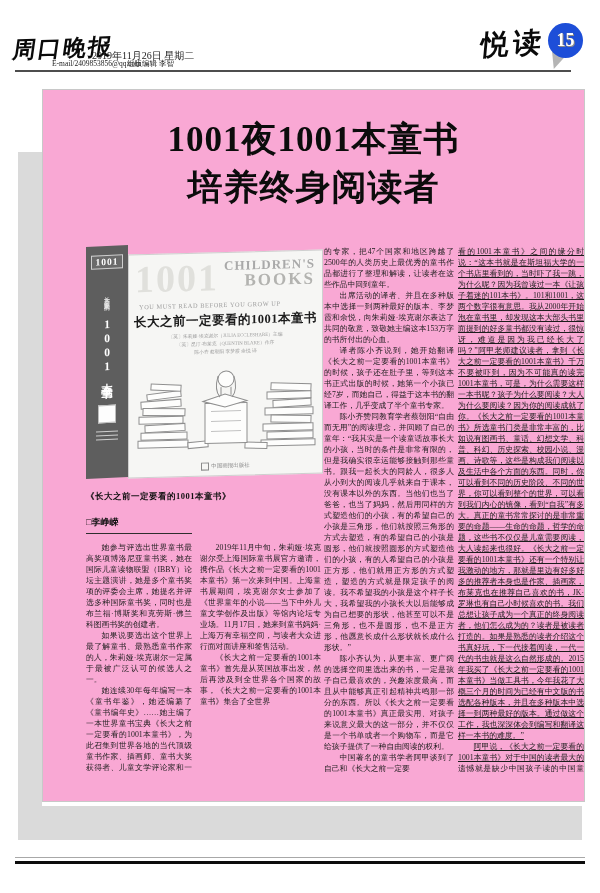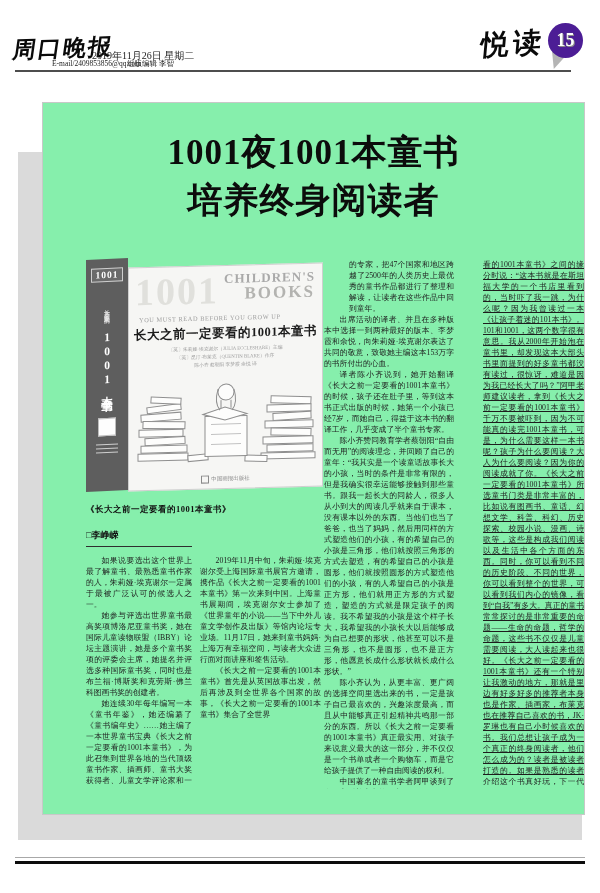--- a/index.html
+++ b/index.html
@@ -13,30 +13,30 @@
   
   .masthead-logo{left:13px;top:33px;font-size:23px;font-weight:bold;
     transform:skewX(-10deg) rotate(-2deg);letter-spacing:2px;color:#0a0a0a;}
   .masthead-date{left:92px;top:49px;font-size:10px;color:#222;}
   .masthead-email{left:4px;top:59px;font-size:7.5px;color:#222;padding-left:48px;}
   .masthead-editor{left:114px;top:59px;font-size:7.5px;color:#222;margin-left:13px;}
   .section-rule{left:15px;top:70px;width:556px;height:2px;background:#4d4d4d;}
   .section-title{left:481px;top:25px;font-size:28px;font-weight:bold;
     transform:skewX(-8deg) rotate(-3deg);letter-spacing:4px;color:#0a0a0a;}
   .page-balloon{left:548px;top:23px;width:35px;height:35px;border-radius:50%;
-    background:#4c1d95;display:flex;align-items:center;justify-content:center;
+    background:#1d4ed8;display:flex;align-items:center;justify-content:center;
     color:#ffffff;font-size:18px;font-weight:bold;
     text-shadow:0 0 1px #6e6e6e,1px 1px 0 #8b8b8b;}
   .balloon-tail{left:552px;top:51px;width:15px;height:18px;background:#b4b4b4;
     clip-path:polygon(12% 100%,0 0,100% 20%);}
 
   
   .shadow-left{left:18px;top:152px;width:24px;height:688px;background:#dadada;}
   .shadow-bottom{left:18px;top:806px;width:564px;height:34px;background:#dadada;}
-  .sheet{left:42px;top:102px;width:541px;height:711px;background:#86efac;
+  .sheet{left:42px;top:89px;width:541px;height:711px;background:#f9a8d4;
     border:1px solid #c8c8c8;}
 
   .headline{left:0;top:26px;width:100%;text-align:center;font-weight:bold;
     font-size:35px;line-height:48px;letter-spacing:1px;color:#0c0c0c;}
 
   
   .book{left:43px;top:148px;width:235px;height:250px;}
   .book-spine{position:absolute;left:0;top:8px;width:42px;height:232px;
     background:#5e5e5e;transform:skewY(-3deg);color:#fff;text-align:center;}
   .spine-badge{margin:9px auto 2px auto;width:30px;font-size:9.5px;font-weight:bold;
@@ -73,21 +73,21 @@
   .photo-caption{left:43px;top:401px;width:277px;text-align:left;font-size:8.5px;
     font-weight:bold;color:#111;letter-spacing:0.5px;}
 
   
   .byline{left:43px;top:426px;font-size:9px;font-weight:bold;color:#111;}
   .byline-rule{left:43px;top:443px;width:106px;height:1px;background:#2e2e2e;}
 
   .col{position:absolute;font-size:7.8px;line-height:11px;text-align:justify;
     color:#1d1d1d;overflow:hidden;}
   .col p{margin:0;text-indent:2em;}
-  .col[data-first-flush="true"] p:first-child{text-indent:0;margin-left:25px;}
+  .col[data-first-flush="true"] p:first-child{text-indent:0;}
   .col-1{left:43px;top:452px;width:106px;height:231px;}
   .col-2{left:157px;top:452px;width:121px;height:231px;}
   .col-3{left:281px;top:156px;width:130px;height:530px;}
   .col-4{left:415px;top:156px;width:126px;height:526px;text-decoration:underline;}
 
   
   .footer-thin{left:15px;top:857px;width:570px;height:1px;background:#a8a8a8;}
   .footer-thick{left:15px;top:861px;width:570px;height:3px;background:#0c0c0c;}
 </style>
 </head>
@@ -176,22 +176,22 @@
       </div>
     </div>
   </div>
 
   <div class="abs photo-caption">《长大之前一定要看的1001本童书》</div>
 
   <div class="abs byline">□李峥嵘</div>
   <div class="abs byline-rule"></div>
 
   <div class="abs col col-1">
+      <p>她参与评选出世界童书最高奖项博洛尼亚童书奖，她在国际儿童读物联盟（IBBY）论坛主题演讲，她是多个童书奖项的评委会主席，她提名并评选多种国际童书奖，同时也是布兰福·博斯奖和克劳斯·佛兰科图画书奖的创建者。</p>
       <p>如果说要选出这个世界上最了解童书、最熟悉童书作家的人，朱莉娅·埃克谢尔一定属于最被广泛认可的候选人之一。</p>
-      <p>她参与评选出世界童书最高奖项博洛尼亚童书奖，她在国际儿童读物联盟（IBBY）论坛主题演讲，她是多个童书奖项的评委会主席，她提名并评选多种国际童书奖，同时也是布兰福·博斯奖和克劳斯·佛兰科图画书奖的创建者。</p>
       <p>她连续30年每年编写一本《童书年鉴》，她还编纂了《童书编年史》……她主编了一本世界童书宝典《长大之前一定要看的1001本童书》，为此召集到世界各地的当代顶级童书作家、插画师、童书大奖获得者、儿童文学评论家和一线教师，对优秀的童书进行梳理，甄选了47个国家跨度2500年的1001种被广泛认可的童书，并加以解读与评介。</p>
     </div>
   <div class="abs col col-2">
       <p>2019年11月中旬，朱莉娅·埃克谢尔受上海国际童书展官方邀请，携作品《长大之前一定要看的1001本童书》第一次来到中国。上海童书展期间，埃克谢尔女士参加了《世界童年的小说——当下中外儿童文学创作及出版》等馆内论坛专业场。11月17日，她来到童书妈妈·上海万有幸福空间，与读者大众进行面对面讲座和签售活动。</p>
       <p>《长大之前一定要看的1001本童书》首先是从英国故事出发，然后再涉及到全世界各个国家的故事，《长大之前一定要看的1001本童书》集合了全世界</p>
     </div>
   <div class="abs col col-3" data-first-flush="true">
       <p>的专家，把47个国家和地区跨越了2500年的人类历史上最优秀的童书作品都进行了整理和解读，让读者在这些作品中回到童年。</p>
       <p>出席活动的译者、并且在多种版本中选择一到两种最好的版本、李梦霞和余悦，向朱莉娅·埃克谢尔表达了共同的敬意，致敬她主编这本153万字的书所付出的心血。</p>
       <p>译者陈小齐说到，她开始翻译《长大之前一定要看的1001本童书》的时候，孩子还在肚子里，等到这本书正式出版的时候，她第一个小孩已经7岁，而她自己，得益于这本书的翻译工作，几乎变成了半个童书专家。</p>

